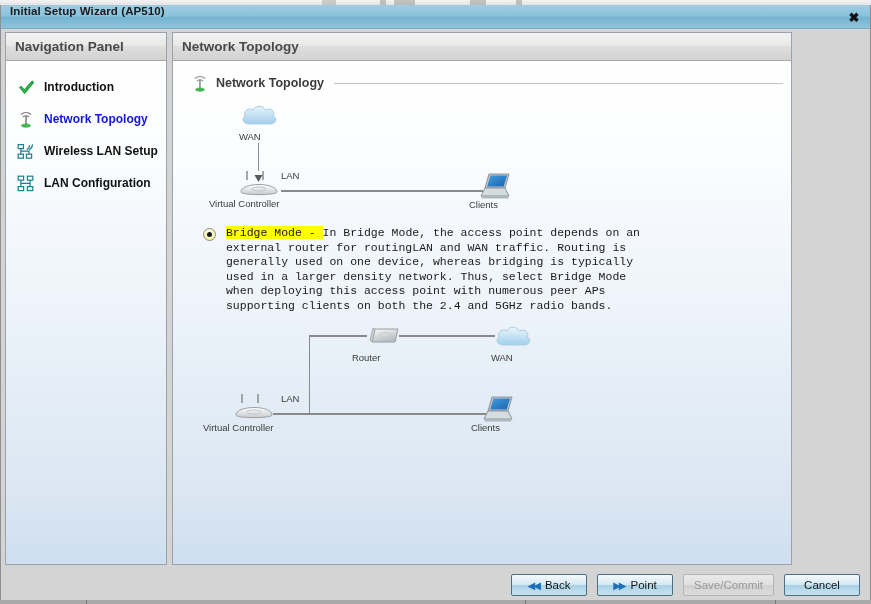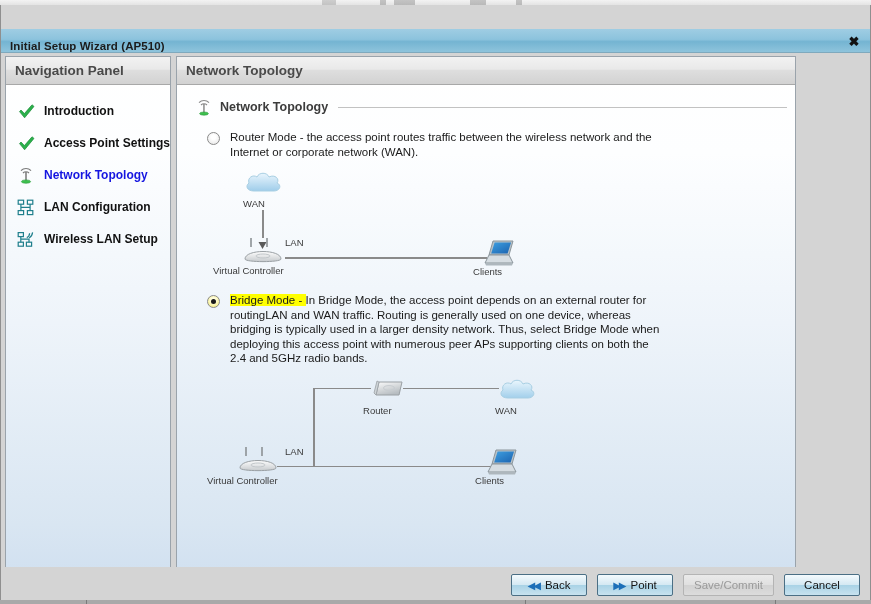--- a/index.html
+++ b/index.html
@@ -31,21 +31,21 @@
     border-left: 1px solid #8f8f8f;
     border-right: 1px solid #8f8f8f;
     border-bottom: 1px solid #8f8f8f;
   }
 
   
   #titlebar {
     position: relative; height: 24px; width: 869px;
     background: linear-gradient(180deg, #9fcde3 0%, #8cc3dd 45%, #74b4d2 55%, #8ec4dc 100%);
     border-bottom: 1px solid #7fa9bd;
-    display: flex; align-items: flex-end; margin-top: 24px;
+    display: flex; align-items: flex-start;
   }
   #titlebar .title {
     font-size: 11.5px; font-weight: bold; color: #1b1b1b;
     margin-left: 9px; letter-spacing: .1px;
   }
   #close-btn {
     position: absolute; right: 8px; top: 4px;
     width: 16px; height: 16px; cursor: pointer;
     display: flex; align-items: center; justify-content: center;
     font-size: 13px; font-weight: bold; color: #111; line-height: 1;
@@ -72,21 +72,21 @@
     height: 28px; width: 100%;
     background: linear-gradient(180deg, #f2f2f2 0%, #e9e9e9 45%, #dedede 50%, #d2d2d2 100%);
     border-bottom: 1px solid #a8a8a8;
     display: flex; align-items: center;
   }
   .panel-header .h-text {
     font-size: 13.5px; font-weight: bold; color: #4a4a4a; margin-left: 9px;
   }
 
   
-  #nav-list { padding: 10px 0 0 0; }
+  #nav-list { padding: 10px 8px 0 0; }
   .nav-item {
     display: flex; align-items: center; height: 32px;
     padding-left: 10px; cursor: pointer;
   }
   .nav-item .nav-icon {
     width: 20px; height: 18px; margin-right: 8px;
     display: flex; align-items: center; justify-content: center;
     flex: 0 0 20px;
   }
   .nav-item .nav-label {
@@ -198,72 +198,64 @@
 
         <div class="nav-item">
           <span class="nav-icon">
             <svg width="17" height="15" viewBox="0 0 17 15">
               <path d="M1.5 7.6 L3 6 L6.4 9.6 L14 0.8 L16 2.4 L6.6 13.8 Z" fill="#2bb14b" stroke="#1d8c39" stroke-width=".7"></path>
             </svg>
           </span>
           <span class="nav-label">Introduction</span>
         </div>
 
-        <div class="nav-item">
-          <span class="nav-icon">
-            <svg width="17" height="15" viewBox="0 0 17 15">
-              <path d="M1.5 7.6 L3 6 L6.4 9.6 L14 0.8 L16 2.4 L6.6 13.8 Z" fill="#2bb14b" stroke="#1d8c39" stroke-width=".7"></path>
-            </svg>
-          </span>
-          <span class="nav-label">Access Point Settings</span>
-        </div>
 
         <div class="nav-item current">
           <span class="nav-icon">
             <svg width="16" height="17" viewBox="0 0 16 17">
               <path d="M3 3.6 A7 7 0 0 1 13 3.6" stroke="#7b7b7b" stroke-width="1.2" fill="none"></path>
               <path d="M5 6 A4.2 4.2 0 0 1 11 6" stroke="#7b7b7b" stroke-width="1.2" fill="none"></path>
               <rect x="7.3" y="5" width="1.4" height="9" fill="#6e6e6e"></rect>
               <ellipse cx="8" cy="14.6" rx="4.6" ry="1.7" fill="#3ec04e" stroke="#2a9a3a" stroke-width=".6"></ellipse>
             </svg>
           </span>
           <span class="nav-label">Network Topology</span>
-        </div>
-
-        <div class="nav-item">
-          <span class="nav-icon">
-            <svg width="18" height="17" viewBox="0 0 18 17">
-              <g fill="none" stroke="#1f7f8c" stroke-width="1.2">
-                <rect x="1.2" y="1.2" width="5.4" height="4"></rect>
-                <rect x="10.4" y="1.2" width="5.4" height="4"></rect>
-                <rect x="1.2" y="11.6" width="5.4" height="4"></rect>
-                <rect x="10.4" y="11.6" width="5.4" height="4"></rect>
-                <path d="M3.9 5.2 V8.4 M13.1 5.2 V8.4 M3.9 11.6 V8.4 M13.1 11.6 V8.4 M3.9 8.4 H13.1"></path>
-              </g>
-            </svg>
-          </span>
-          <span class="nav-label">LAN Configuration</span>
         </div>
 
         <div class="nav-item">
           <span class="nav-icon">
             <svg width="18" height="17" viewBox="0 0 18 17">
               <g fill="none" stroke="#1f7f8c" stroke-width="1.2">
                 <rect x="1.2" y="1.6" width="5.2" height="4"></rect>
                 <rect x="1.2" y="11.2" width="5.2" height="4"></rect>
                 <rect x="9.4" y="11.2" width="5.2" height="4"></rect>
                 <path d="M3.8 5.6 V8.2 M3.8 11.2 V8.2 M3.8 8.2 H12 V11.2"></path>
                 <path d="M9.8 6.6 A5 5 0 0 0 12.6 2.2"></path>
                 <path d="M12.2 7.0 A7.6 7.6 0 0 0 15.6 1.4"></path>
               </g>
             </svg>
           </span>
           <span class="nav-label">Wireless LAN Setup</span>
         </div>
 
+        <div class="nav-item">
+          <span class="nav-icon">
+            <svg width="18" height="17" viewBox="0 0 18 17">
+              <g fill="none" stroke="#1f7f8c" stroke-width="1.2">
+                <rect x="1.2" y="1.2" width="5.4" height="4"></rect>
+                <rect x="10.4" y="1.2" width="5.4" height="4"></rect>
+                <rect x="1.2" y="11.6" width="5.4" height="4"></rect>
+                <rect x="10.4" y="11.6" width="5.4" height="4"></rect>
+                <path d="M3.9 5.2 V8.4 M13.1 5.2 V8.4 M3.9 11.6 V8.4 M13.1 11.6 V8.4 M3.9 8.4 H13.1"></path>
+              </g>
+            </svg>
+          </span>
+          <span class="nav-label">LAN Configuration</span>
+        </div>
+
 
       </div>
     </div>
 
     <div id="content-panel" class="panel">
       <div class="panel-header">
         <span class="h-text">Network Topology</span>
       </div>
 
       <div id="content-inner">
@@ -274,26 +266,20 @@
               <path d="M3 3.6 A7 7 0 0 1 13 3.6" stroke="#8a8a8a" stroke-width="1.1" fill="none"></path>
               <path d="M5 6 A4.2 4.2 0 0 1 11 6" stroke="#8a8a8a" stroke-width="1.1" fill="none"></path>
               <rect x="7.3" y="5" width="1.3" height="9" fill="#7a7a7a"></rect>
               <ellipse cx="8" cy="14.6" rx="4.4" ry="1.6" fill="#3ec04e" stroke="#2a9a3a" stroke-width=".6"></ellipse>
             </svg>
           </span>
           <span class="sec-title">Network Topology</span>
           <span class="sec-rule"></span>
         </div>
 
-        <div class="mode-block">
-          <div class="mode-row">
-            <span class="radio"></span>
-            <span class="mode-text"><span>Router Mode</span><span> - </span><span>the access point routes traffic between the wireless network and the Internet or corporate network (WAN).</span></span>
-          </div>
-        </div>
 
         <div class="diagram" id="diagram-router">
 
           <div class="dev" style="left:36px; top:2px;">
             <svg width="40" height="28" viewBox="0 0 40 28">
               <defs>
                   <linearGradient id="cg1" x1="0" y1="0" x2="0" y2="1">
                 <stop offset="0" stop-color="#e9f5fd"></stop>
                     <stop offset="1" stop-color="#9fcdea"></stop>
               </linearGradient>
@@ -338,21 +324,21 @@
                 </defs>
               <path d="M11 2 L31 2 L27 16 L7 16 Z" fill="#b9c2c8" stroke="#8b959b" stroke-width="1"></path>
               <path d="M12.6 3.6 L29 3.6 L25.6 14.4 L9.2 14.4 Z" fill="url(#lscr1)"></path>
               <path d="M7 16 L27 16 L31 24 L3 24 Z" fill="#d6dde2" stroke="#8b959b" stroke-width="1"></path>
               <path d="M3 24 L31 24 L30 26.5 L4 26.5 Z" fill="#aeb7bd"></path>
             </svg>
           </div>
           <div class="dlabel" style="left:266px; top:99px; width:56px;">Clients</div>
         </div>
 
-        <div class="mode-block" style="">
+        <div class="mode-block" style="font-family:Liberation Mono, monospace;">
           <div class="mode-row">
             <span class="radio checked on-highlight"></span>
             <span class="mode-text"><span class="hl">Bridge Mode</span><span class="hl"> - </span><span>In Bridge Mode, the access point depends on an external router for routingLAN and WAN traffic. Routing is generally used on one device, whereas bridging is typically used in a larger density network. Thus, select Bridge Mode when deploying this access point with numerous peer APs supporting clients on both the 2.4 and 5GHz radio bands.</span></span>
           </div>
         </div>
 
         <div class="diagram" id="diagram-bridge">
 
           <div class="dev" style="left:162px; top:2px;">
             <svg width="40" height="26" viewBox="0 0 40 26">
@@ -360,21 +346,21 @@
                   <linearGradient id="rtg1" x1="0" y1="0" x2="0.5" y2="1">
                 <stop offset="0" stop-color="#fbfbfb"></stop>
                     <stop offset="1" stop-color="#b7bdc1"></stop>
               </linearGradient>
                 </defs>
               <path d="M10 4 L33 4 L30 17 L7 17 Z" fill="url(#rtg1)" stroke="#9aa0a4" stroke-width="1"></path>
               <path d="M10 4 L7 17 L5 15 L8 3 Z" fill="#cfd5d8" stroke="#9aa0a4" stroke-width=".8"></path>
               <ellipse cx="20" cy="10" rx="5.5" ry="2.4" fill="none" stroke="#c7ccd0" stroke-width="1"></ellipse>
             </svg>
           </div>
-          <div class="dlabel" style="left:156px; top:29px; width:62px;">Router</div>
+          <div class="dlabel" style="left:149px; top:29px; width:62px;">Router</div>
 
           <div class="dev" style="left:290px; top:0px;">
             <svg width="40" height="28" viewBox="0 0 40 28">
               <defs>
                   <linearGradient id="cg2" x1="0" y1="0" x2="0" y2="1">
                 <stop offset="0" stop-color="#eaf6fd"></stop>
                     <stop offset="1" stop-color="#a2cfeb"></stop>
               </linearGradient>
                 </defs>
               <path d="M11 22 C4 22 2 17 6 14 C4 9 10 5 14 8 C16 3 24 3 26 8 C32 5 37 10 34 14 C39 16 37 22 31 22 Z" fill="url(#cg2)" stroke="#a8cfe3" stroke-width="1"></path>

